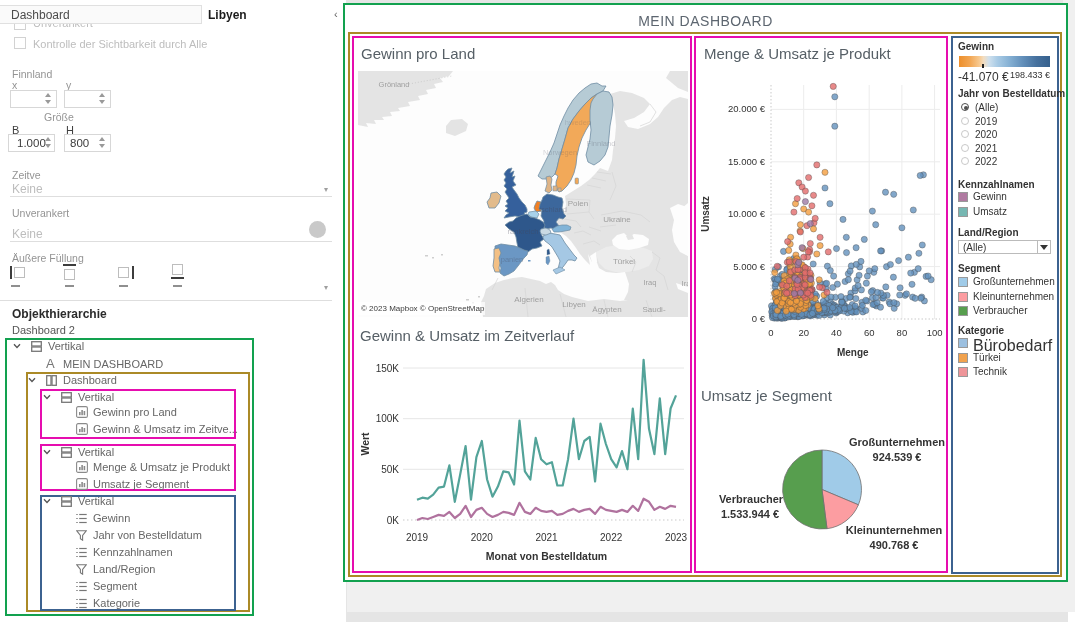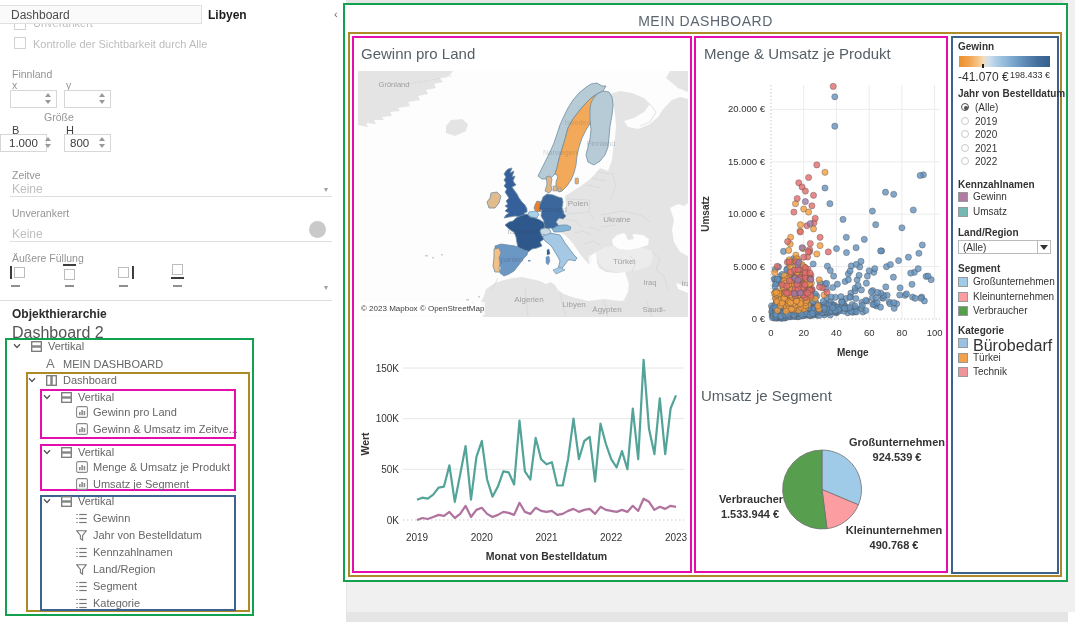--- a/index.html
+++ b/index.html
@@ -59,21 +59,21 @@
     <div class="spin" style="left:10px;top:90px;"></div>
     <div class="spin" style="left:64px;top:90px;"></div>
     <div class="tri-u" style="left:45px;top:93px;"></div>
     <div class="tri-d" style="left:45px;top:100px;"></div>
     <div class="tri-u" style="left:99px;top:93px;"></div>
     <div class="tri-d" style="left:99px;top:100px;"></div>
 
     <div class="slab" style="left:12px;top:111px;margin-left:32px;">Größe</div>
     <div class="dlab" style="left:12px;top:124px;">B</div>
     <div class="dlab" style="left:66px;top:124px;">H</div>
-    <div class="spin" style="left:0;top:134px;padding-left:8px;">1.000</div>
+    <div class="spin" style="left:8px;top:134px;padding-left:8px;">1.000</div>
     <div class="spin" style="left:64px;top:134px;">800</div>
     <div class="tri-u" style="left:45px;top:137px;"></div>
     <div class="tri-d" style="left:45px;top:144px;"></div>
     <div class="tri-u" style="left:99px;top:137px;"></div>
     <div class="tri-d" style="left:99px;top:144px;"></div>
 
     <div class="slab" style="left:12px;top:169px;">Zeitve</div>
     <div class="keine" style="left:12px;top:182px;">Keine</div>
     <div class="hr" style="left:10px;top:196px;width:322px;"></div>
     <div class="ddarr" style="left:324px;top:185px;">▾</div>
@@ -93,21 +93,21 @@
     <div class="fillicon" style="left:118px;top:267px;"></div>
     <div class="fillbar" style="left:132px;top:266px;width:2px;height:13px;"></div>
     <div class="dash-s" style="left:119px;top:285px;"></div>
     <div class="fillicon" style="left:172px;top:264px;"></div>
     <div class="fillbar" style="left:171px;top:277px;width:13px;height:2px;"></div>
     <div class="dash-s" style="left:173px;top:285px;"></div>
     <div class="ddarr" style="left:324px;top:283px;">▾</div>
     <div class="hr" style="left:0px;top:300px;width:332px;"></div>
 
     <div class="abs" style="left:12px;top:307px;font-size:12px;font-weight:bold;color:#2b2b2b;">Objekthierarchie</div>
-    <div class="abs" style="left:12px;top:324px;font-size:16px;color:#555;">Dashboard 2</div>
+    <div class="abs" style="left:12px;top:324px;font-size:11px;color:#555;">Dashboard 2</div>
 
     <div class="tbox" style="left:5px;top:338px;width:249px;height:278px;border-color:#12a14f;"></div>
     <div class="tbox" style="left:26px;top:372px;width:224px;height:240px;border-color:#ab8a27;"></div>
     <div class="tbox" style="left:40px;top:389px;width:196px;height:50px;border-color:#e60daf;"></div>
     <div class="tbox" style="left:40px;top:444px;width:196px;height:47px;border-color:#e60daf;"></div>
     <div class="tbox" style="left:40px;top:495px;width:196px;height:116px;border-color:#3c6290;"></div>
 
     <svg class="abs" style="left:13px;top:343px;" width="8" height="6" viewBox="0 0 8 6">
         <polyline points="1,1.2 4,4.5 7,1.2" fill="none" stroke="#555" stroke-width="1.3"></polyline>
       </svg>
@@ -305,20 +305,21 @@
 <line x1="409" y1="84" x2="452" y2="76" stroke="#bbbbbb" stroke-width="0.6" stroke-dasharray="1,2"></line>
 <text x="560" y="155" font-size="7.5" fill="#445" opacity="0.22" text-anchor="middle">Norwegen</text>
 <text x="578" y="125" font-size="7.5" fill="#445" opacity="0.18" text-anchor="middle">hweden</text>
 <text x="601" y="146" font-size="7.5" fill="#445" opacity="0.25" text-anchor="middle">Finnland</text>
 <text x="553" y="212" font-size="7.5" fill="#445" opacity="0.35" text-anchor="middle">tschland</text>
 <text x="523" y="234" font-size="7.5" fill="#445" opacity="0.35" text-anchor="middle">rankreich</text>
 <text x="512" y="262" font-size="7.5" fill="#445" opacity="0.3" text-anchor="middle">panien</text>
 <rect x="358" y="302" width="127" height="13" fill="#ffffff" opacity="0.7"></rect>
 <text x="361" y="311" font-size="8" fill="#3c3c3c">© 2023 Mapbox © OpenStreetMap</text>
 </svg>
+      <div class="abs" style="left:6px;top:289px;font-size:15px;color:#565f66;">Gewinn &amp; Umsatz im Zeitverlauf</div>
       <svg class="abs" style="left:0;top:282px;" width="338" height="249" viewBox="0 0 338 249">
 <line x1="49" y1="48.0" x2="330" y2="48.0" stroke="#e6e6e6" stroke-width="1"></line>
 <line x1="49" y1="98.7" x2="330" y2="98.7" stroke="#e6e6e6" stroke-width="1"></line>
 <line x1="49" y1="149.3" x2="330" y2="149.3" stroke="#e6e6e6" stroke-width="1"></line>
 <line x1="49" y1="200.0" x2="330" y2="200.0" stroke="#c9c9c9" stroke-width="1" stroke-dasharray="1.5,2.5"></line>
 <polyline points="63.0,179.7 68.4,177.7 73.8,178.7 79.2,174.7 84.6,167.6 90.0,166.6 95.4,145.3 100.8,181.8 106.2,154.4 111.6,126.0 117.0,179.7 122.4,137.2 127.8,121.0 133.1,159.5 138.5,176.7 143.9,166.6 149.3,151.4 154.7,152.4 160.1,164.5 165.5,100.7 170.9,151.4 176.3,159.5 181.7,117.9 187.1,139.2 192.5,144.3 197.9,142.2 203.3,165.5 208.7,165.5 214.1,139.2 219.5,98.7 224.9,139.2 230.3,121.0 235.7,116.9 241.1,161.5 246.5,103.7 251.9,124.0 257.2,139.2 262.6,147.3 268.0,131.1 273.4,149.3 278.8,88.5 284.2,139.2 289.6,39.9 295.0,108.8 300.4,134.1 305.8,78.4 311.2,134.1 316.6,88.5 322.0,75.4" fill="none" stroke="#53a399" stroke-width="2.2" stroke-linejoin="round"></polyline>
 <polyline points="63.0,200.0 68.4,198.0 73.8,199.0 79.2,197.0 84.6,194.9 90.0,195.9 95.4,191.9 100.8,198.0 106.2,193.9 111.6,185.8 117.0,197.0 122.4,189.9 127.8,187.8 133.1,193.9 138.5,197.0 143.9,194.9 149.3,191.9 154.7,192.9 160.1,194.9 165.5,182.8 170.9,191.9 176.3,193.9 181.7,187.8 187.1,190.9 192.5,191.9 197.9,190.9 203.3,194.9 208.7,193.9 214.1,190.9 219.5,188.9 224.9,191.9 230.3,189.9 235.7,188.9 241.1,193.9 246.5,186.8 251.9,189.9 257.2,190.9 262.6,191.9 268.0,189.9 273.4,191.9 278.8,185.8 284.2,190.9 289.6,178.7 295.0,181.8 300.4,189.9 305.8,186.8 311.2,188.9 316.6,185.8 322.0,186.8" fill="none" stroke="#b0729e" stroke-width="2.2" stroke-linejoin="round"></polyline>
 <text x="45" y="51.5" font-size="10" fill="#333" text-anchor="end">150K</text>
 <text x="45" y="102.2" font-size="10" fill="#333" text-anchor="end">100K</text>
 <text x="45" y="152.8" font-size="10" fill="#333" text-anchor="end">50K</text>

